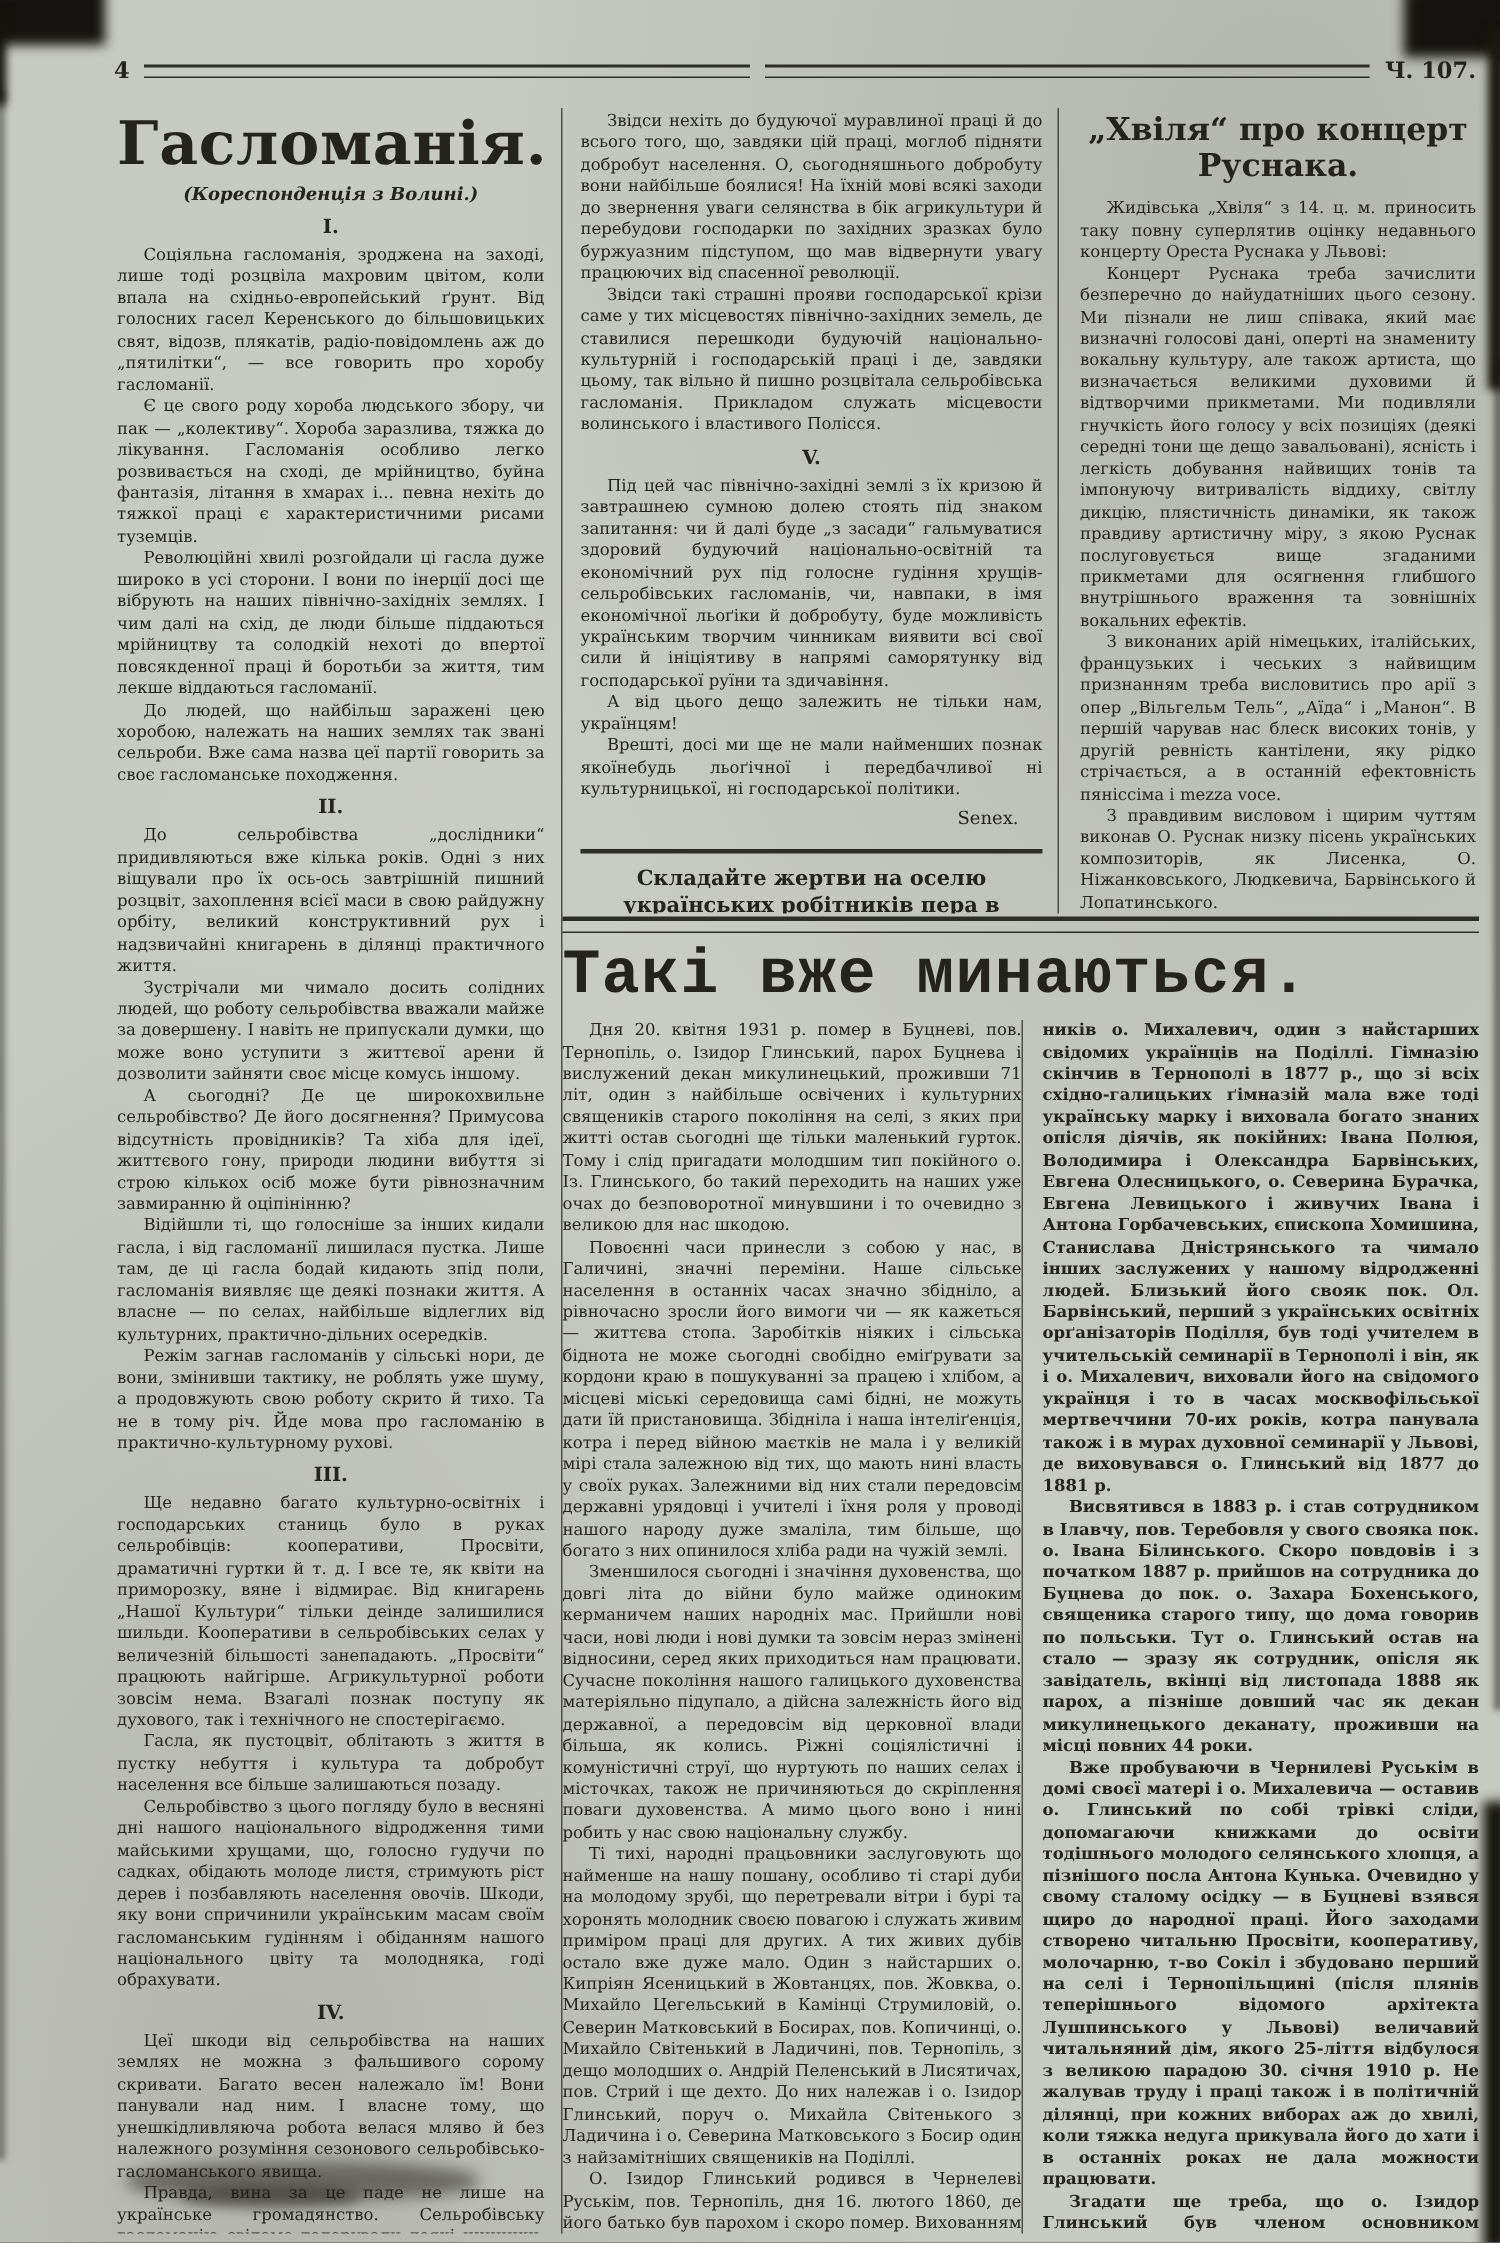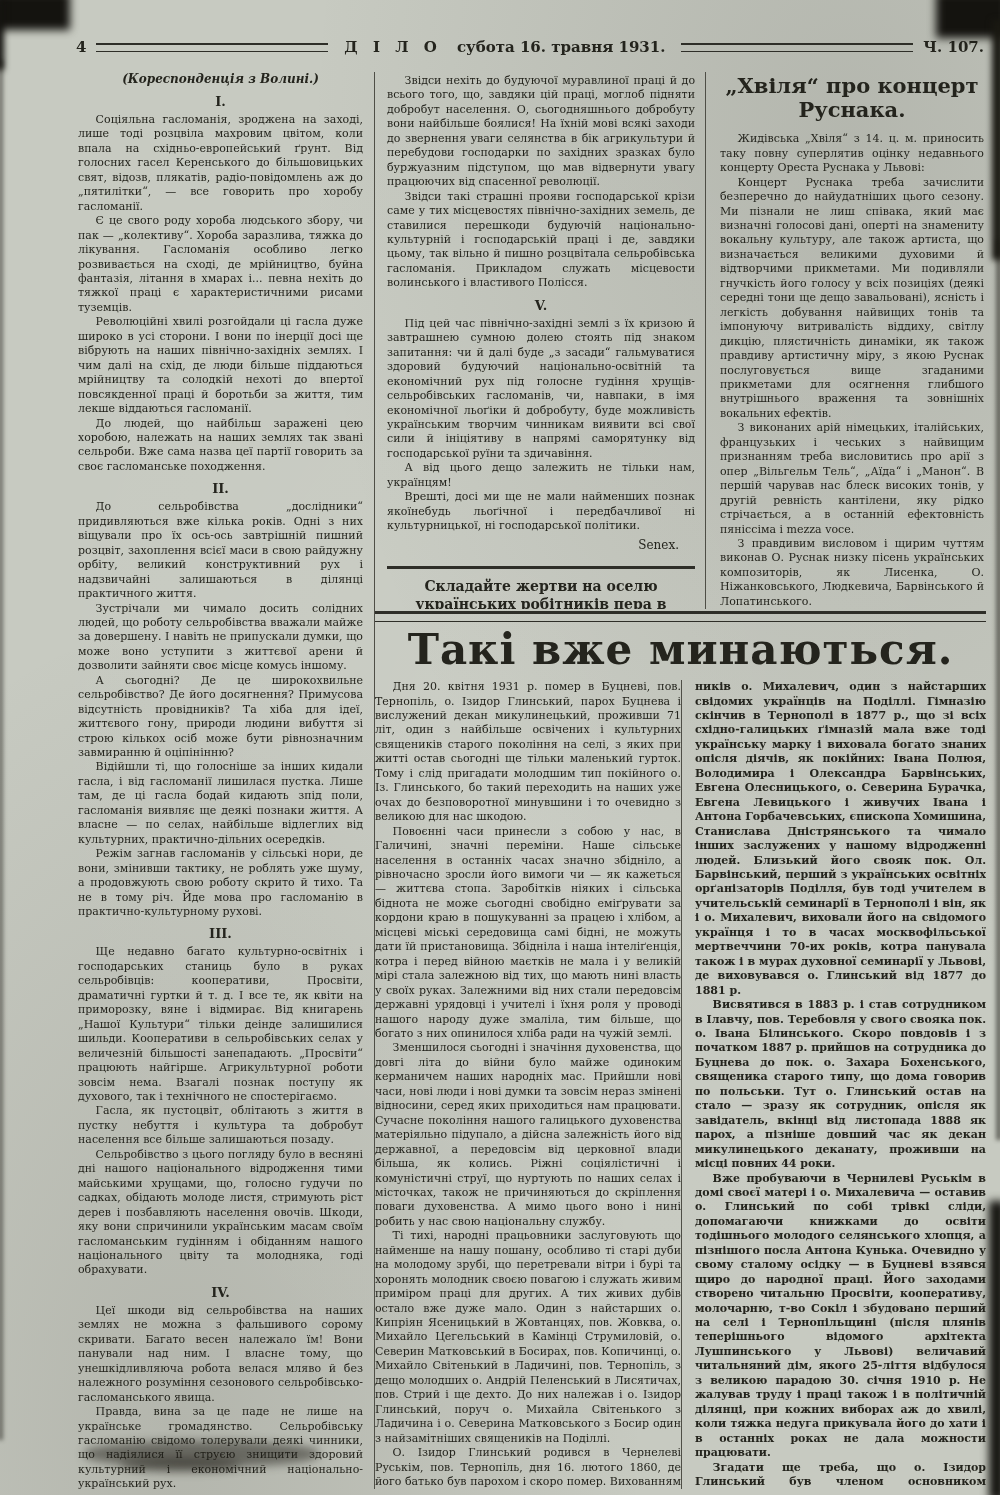--- a/index.html
+++ b/index.html
@@ -50,21 +50,21 @@
     position:absolute;left:78px;right:14px;top:72px;bottom:6px;
     display:flex;
   }
   .col{overflow:hidden;}
   .col1{width:285px;padding-right:11px;border-right:1px solid #4e4e46;}
   .right-region{flex:1;display:flex;flex-direction:column;min-width:0;}
   .top-row{display:flex;height:537px;}
   .col2-wrap{width:308px;padding:2px 10px 0 12px;border-right:1px solid #4e4e46;display:flex;flex-direction:column;}
   .col3-wrap{flex:1;padding:0 2px 0 14px;}
   .band-rule{height:7px;border-top:3px solid var(--rule);border-bottom:1.5px solid var(--rule);margin:2px 0 0 0;}
-  .band{text-align:center;padding:6px 0 2px 0;}
+  .band{text-align:left;padding:6px 0 2px 0;font-family:Liberation Mono, monospace;}
   .band-title{font-size:42px;font-weight:bold;letter-spacing:1px;line-height:1.05;}
   .band-subtitle{font-size:15px;font-weight:bold;margin-top:5px;}
   .bottom-row{flex:1;display:flex;margin-top:6px;min-height:0;}
   .colA{width:306px;border-right:1px solid #4e4e46;}
   .colB{flex:1;padding-left:13px;font-weight:bold;}
 
   
   .blk-p{font-size:11px;line-height:14.45px;text-align:justify;margin:0;color:var(--ink);}
   .blk-p.indent{text-indent:1.6em;}
   .blk-h1{font-size:40px;font-weight:bold;text-align:center;line-height:1.1;margin:2px 0 4px 0;letter-spacing:.5px;}
@@ -76,38 +76,35 @@
   .blk-rule{height:6px;border-top:2.5px solid var(--rule);border-bottom:1.5px solid var(--rule);margin:8px 0 0 0;}
 </style>
 </head>
 <body>
 
 <div class="paper">
 
   <div class="header">
     <span class="pagenum">4</span>
     <span class="hdr-rule"></span>
-    <span class="masthead">
-      <span class="mh-title">Д І Л О</span>
-      <span class="mh-date">субота 16. травня 1931.</span>
-    </span>
     <span class="hdr-rule"></span>
     <span class="issue">Ч. 107.</span>
   </div>
 
   <div class="content">
     <div class="col col1">
+        <div class="blk-h1">Гасломанія.</div>
         <div class="blk-sub">(Кореспонденція з Волині.)</div>
         <div class="blk-num">І.</div>
         <p class="blk-p indent">Соціяльна гасломанія, зроджена на заході, лише тоді розцвіла махровим цвітом, коли впала на східньо-европейський ґрунт. Від голосних гасел Керенського до більшовицьких свят, відозв, плякатів, радіо-повідомлень аж до „пятилітки“, — все говорить про хоробу гасломанії.</p>
         <p class="blk-p indent">Є це свого роду хороба людського збору, чи пак — „колективу“. Хороба заразлива, тяжка до лікування. Гасломанія особливо легко розвивається на сході, де мрійництво, буйна фантазія, літання в хмарах і... певна нехіть до тяжкої праці є характеристичними рисами туземців.</p>
         <p class="blk-p indent">Революційні хвилі розгойдали ці гасла дуже широко в усі сторони. І вони по інерції досі ще вібрують на наших північно-західніх землях. І чим далі на схід, де люди більше піддаються мрійництву та солодкій нехоті до впертої повсякденної праці й боротьби за життя, тим лекше віддаються гасломанії.</p>
         <p class="blk-p indent">До людей, що найбільш заражені цею хоробою, належать на наших землях так звані сельроби. Вже сама назва цеї партії говорить за своє гасломанське походження.</p>
         <div class="blk-num">ІІ.</div>
-        <p class="blk-p indent">До сельробівства „дослідники“ придивляються вже кілька років. Одні з них віщували про їх ось-ось завтрішній пишний розцвіт, захоплення всієї маси в свою райдужну орбіту, великий конструктивний рух і надзвичайні залишаються в ділянці практичного життя.</p>
+        <p class="blk-p indent">До сельробівства „дослідники“ придивляються вже кілька років. Одні з них віщували про їх ось-ось завтрішній пишний розцвіт, захоплення всієї маси в свою райдужну орбіту, великий конструктивний рух і надзвичайні книгарень в ділянці практичного життя.</p>
         <p class="blk-p indent">Зустрічали ми чимало досить солідних людей, що роботу сельробівства вважали майже за довершену. І навіть не припускали думки, що може воно уступити з життєвої арени й дозволити зайняти своє місце комусь іншому.</p>
         <p class="blk-p indent">А сьогодні? Де це широкохвильне сельробівство? Де його досягнення? Примусова відсутність провідників? Та хіба для ідеї, життєвого гону, природи людини вибуття зі строю кількох осіб може бути рівнозначним завмиранню й оціпінінню?</p>
         <p class="blk-p indent">Відійшли ті, що голосніше за інших кидали гасла, і від гасломанії лишилася пустка. Лише там, де ці гасла бодай кидають зпід поли, гасломанія виявляє ще деякі познаки життя. А власне — по селах, найбільше відлеглих від культурних, практично-дільних осередків.</p>
         <p class="blk-p indent">Режім загнав гасломанів у сільські нори, де вони, змінивши тактику, не роблять уже шуму, а продовжують свою роботу скрито й тихо. Та не в тому річ. Йде мова про гасломанію в практично-культурному рухові.</p>
         <div class="blk-num">ІІІ.</div>
         <p class="blk-p indent">Ще недавно багато культурно-освітніх і господарських станиць було в руках сельробівців: кооперативи, Просвіти, драматичні гуртки й т. д. І все те, як квіти на приморозку, вяне і відмирає. Від книгарень „Нашої Культури“ тільки деінде залишилися шильди. Кооперативи в сельробівських селах у величезній більшості занепадають. „Просвіти“ працюють найгірше. Агрикультурної роботи зовсім нема. Взагалі познак поступу як духового, так і технічного не спостерігаємо.</p>
         <p class="blk-p indent">Гасла, як пустоцвіт, облітають з життя в пустку небуття і культура та добробут населення все більше залишаються позаду.</p>
         <p class="blk-p indent">Сельробівство з цього погляду було в весняні дні нашого національного відродження тими майськими хрущами, що, голосно гудучи по садках, обідають молоде листя, стримують ріст дерев і позбавляють населення овочів. Шкоди, яку вони спричинили українським масам своїм гасломанським гудінням і обіданням нашого національного цвіту та молодняка, годі обрахувати.</p>
         <div class="blk-num">IV.</div>
         <p class="blk-p indent">Цеї шкоди від сельробівства на наших землях не можна з фальшивого сорому скривати. Багато весен належало їм! Вони панували над ним. І власне тому, що унешкідливляюча робота велася мляво й без належного розуміння сезонового сельробівсько-гасломанського явища.</p>

